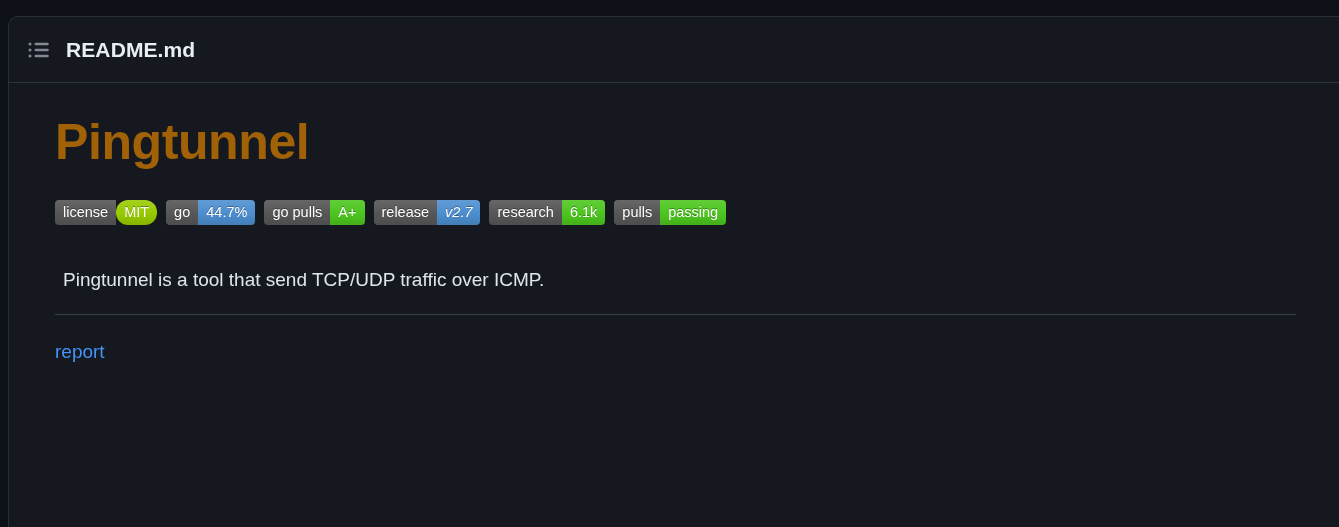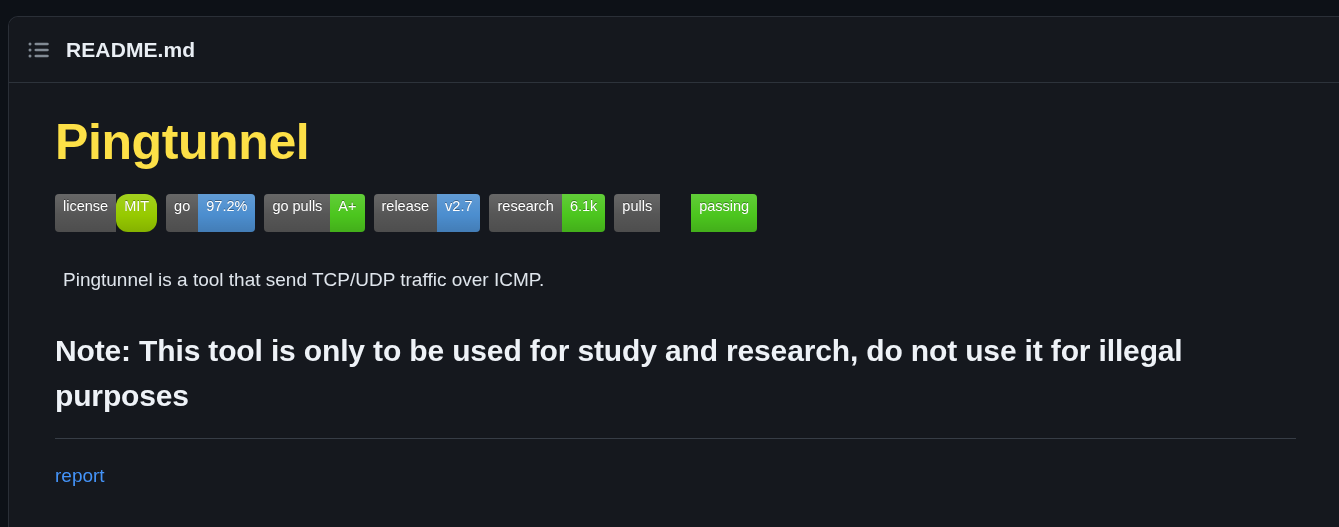--- a/index.html
+++ b/index.html
@@ -62,35 +62,35 @@
     padding: 0 46px 0 46px;
     position: relative;
   }
 
   #title {
     margin: 0;
     padding-top: 32px;
     font-size: 50px;
     line-height: 1.1;
     font-weight: 700;
-    color: #fde047;
+    color: #a16207;
     letter-spacing: -0.4px;
   }
 
   
   #badges {
     margin-top: 30px;
     display: flex;
     align-items: center;
     gap: 9px;
     height: 25px;
   }
   .badge {
     display: inline-flex;
-    height: 38px;
+    height: 25px;
     border-radius: 4px;
     overflow: hidden;
     font-size: 14.5px;
     line-height: 25px;
     white-space: nowrap;
   }
   .badge-label, .badge-value {
     display: block;
     padding: 0 8px;
     color: #ffffff;
@@ -165,42 +165,41 @@
 
     <h1 id="title">Pingtunnel</h1>
 
     <div id="badges">
         <span class="badge">
           <span class="badge-label">license</span>
           <span class="badge-value" style="background-color: rgb(151, 202, 0); border-radius: 12px;">MIT</span>
         </span>
         <span class="badge">
           <span class="badge-label">go</span>
-          <span class="badge-value" style="background-color: rgb(76, 142, 207);">97.2%</span>
+          <span class="badge-value" style="background-color: rgb(76, 142, 207);">44.7%</span>
         </span>
         <span class="badge">
           <span class="badge-label">go pulls</span>
           <span class="badge-value" style="background-color: rgb(76, 198, 30);">A+</span>
         </span>
         <span class="badge">
           <span class="badge-label">release</span>
-          <span class="badge-value" style="background-color: rgb(76, 142, 207);">v2.7</span>
+          <span class="badge-value" style="background-color: rgb(76, 142, 207); font-style: italic;">v2.7</span>
         </span>
         <span class="badge">
           <span class="badge-label">research</span>
           <span class="badge-value" style="background-color: rgb(76, 198, 30); text-align: right;">6.1k</span>
         </span>
         <span class="badge">
           <span class="badge-label">pulls</span>
-          <span class="badge-value" style="background-color: rgb(76, 198, 30); margin-left: 31px;">passing</span>
+          <span class="badge-value" style="background-color: rgb(76, 198, 30);">passing</span>
         </span>
       </div>
 
     <p id="description">Pingtunnel is a tool that send TCP/UDP traffic over ICMP.</p>
 
-    <h2 id="note-heading">Note: This tool is only to be used for study and research, do not use it for illegal purposes</h2>
 
     <div id="rule"></div>
 
     <a id="image-link" href="#" style="color: rgb(68, 147, 248);">report</a>
 
   </div>
 </div>
 
 </body></html>

